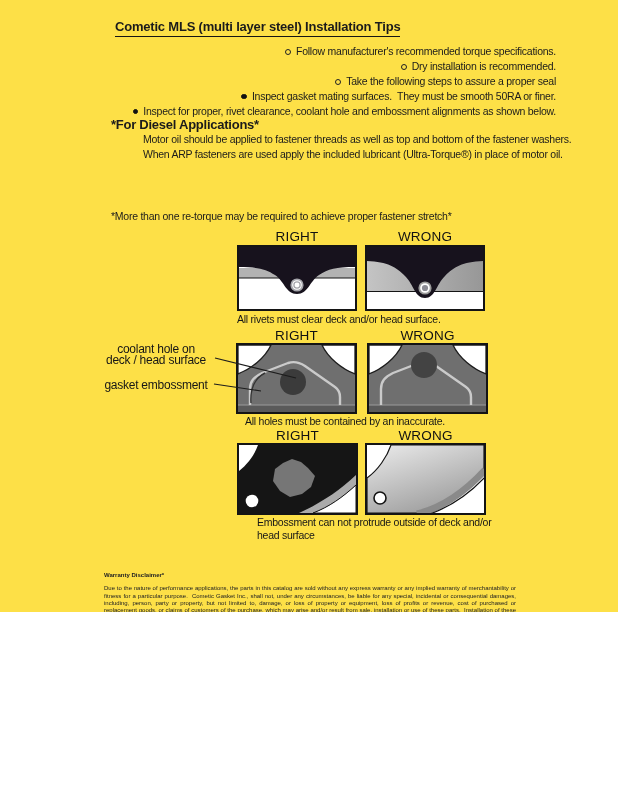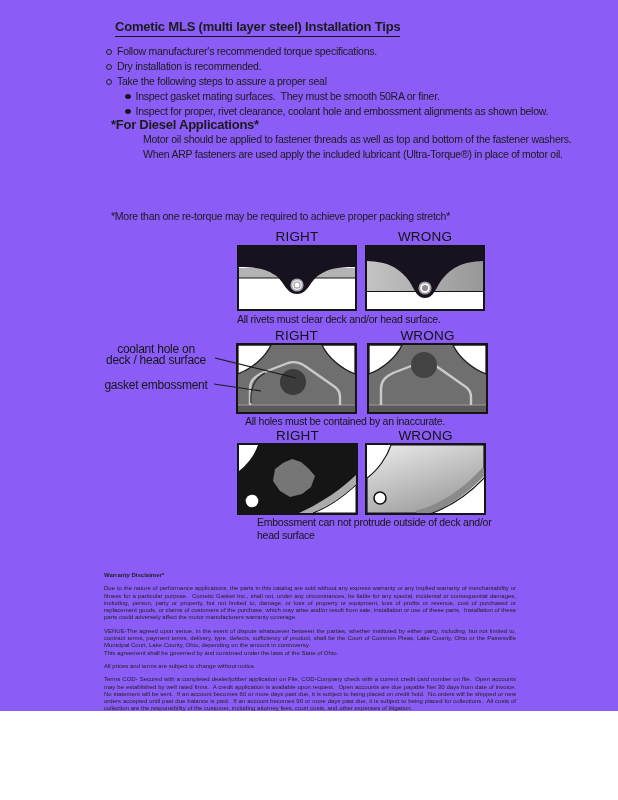--- a/index.html
+++ b/index.html
@@ -1,27 +1,27 @@
 <!DOCTYPE html>
 <html><head>
 <meta charset="utf-8">
 <style>
   html,body{margin:0;padding:0;background:#ffffff;}
   .page{
-    position:relative;width:618px;height:711px;background:#8b5cf6;overflow:hidden;
+    position:relative;width:618px;height:612px;background:#fde047;overflow:hidden;
     font-family:"Liberation Sans","DejaVu Sans",sans-serif;color:#1b1b1b;
     letter-spacing:-0.25px;
   }
   .abs{position:absolute;}
   .title{
     left:115px;top:19px;font-size:13px;font-weight:bold;
     border-bottom:1.5px solid #141414;padding-bottom:2px;letter-spacing:-0.2px;
   }
   .bullets{left:106px;top:44px;width:450px;font-size:10.5px;line-height:15px;}
-  .brow{display:flex;align-items:flex-start;white-space:pre-wrap;}
+  .brow{display:flex;align-items:flex-start;white-space:pre-wrap;justify-content:flex-end;}
   .brow .mk{flex:0 0 auto;width:4px;height:4px;border:1px solid #222;border-radius:50%;
     margin:4.5px 5px 0 0;}
   .brow.sub{margin-left:19px;}
   .brow.sub .mk{background:#111;border-color:#111;width:3.5px;height:3.5px;}
   .h2{font-size:13px;font-weight:bold;}
   .body-p{font-size:10.5px;line-height:15px;width:444px;white-space:pre-wrap;}
   .dg-label{font-size:13.5px;text-align:center;letter-spacing:0.2px;color:#111;}
   .panel{border:2px solid #141414;background:#fff;}
   .panel svg{display:block;}
   .caption{font-size:10.5px;line-height:12.5px;color:#161616;white-space:pre-wrap;}
@@ -58,21 +58,21 @@
       <span>Inspect gasket mating surfaces.  They must be smooth 50RA or finer.</span>
     </div>
     <div class="brow sub">
       <span class="mk"></span>
       <span>Inspect for proper, rivet clearance, coolant hole and embossment alignments as shown below.</span>
     </div>
   </div>
 
   <div class="abs h2" style="left:111px;top:117px;">*For Diesel Applications*</div>
   <div class="abs body-p" style="left:111px;top:132px;margin-left:32px;">Motor oil should be applied to fastener threads as well as top and bottom of the fastener washers. When ARP fasteners are used apply the included lubricant (Ultra-Torque®) in place of motor oil.</div>
-  <div class="abs body-p" style="left:111px;top:209px;">*More than one re-torque may be required to achieve proper packing stretch*</div>
+  <div class="abs body-p" style="left:111px;top:209px;">*More than one re-torque may be required to achieve proper fastener stretch*</div>
 
   <div class="abs dg-label" style="left:237px;top:229px;width:120px;">RIGHT</div>
   <div class="abs dg-label" style="left:365px;top:229px;width:120px;">WRONG</div>
 
   <div class="abs panel" style="left:237px;top:245px;width:116px;height:62px;">
     <svg width="116" height="62" viewBox="0 0 116 62" preserveAspectRatio="none">
       <rect x="0" y="0" width="116" height="62" fill="#ffffff"></rect>
       <rect x="0" y="21" width="116" height="10" fill="#b3b3b3"></rect>
       <line x1="0" y1="31" x2="116" y2="31" stroke="#141414" stroke-width="1"></line>
       <path d="M0,0 H116 V20 C97,20 89,22 80,28 C70,35 69,47 58,47 C47,47 46,35 36,28 C27,22 19,20 0,20 Z" fill="#17121d"></path>

